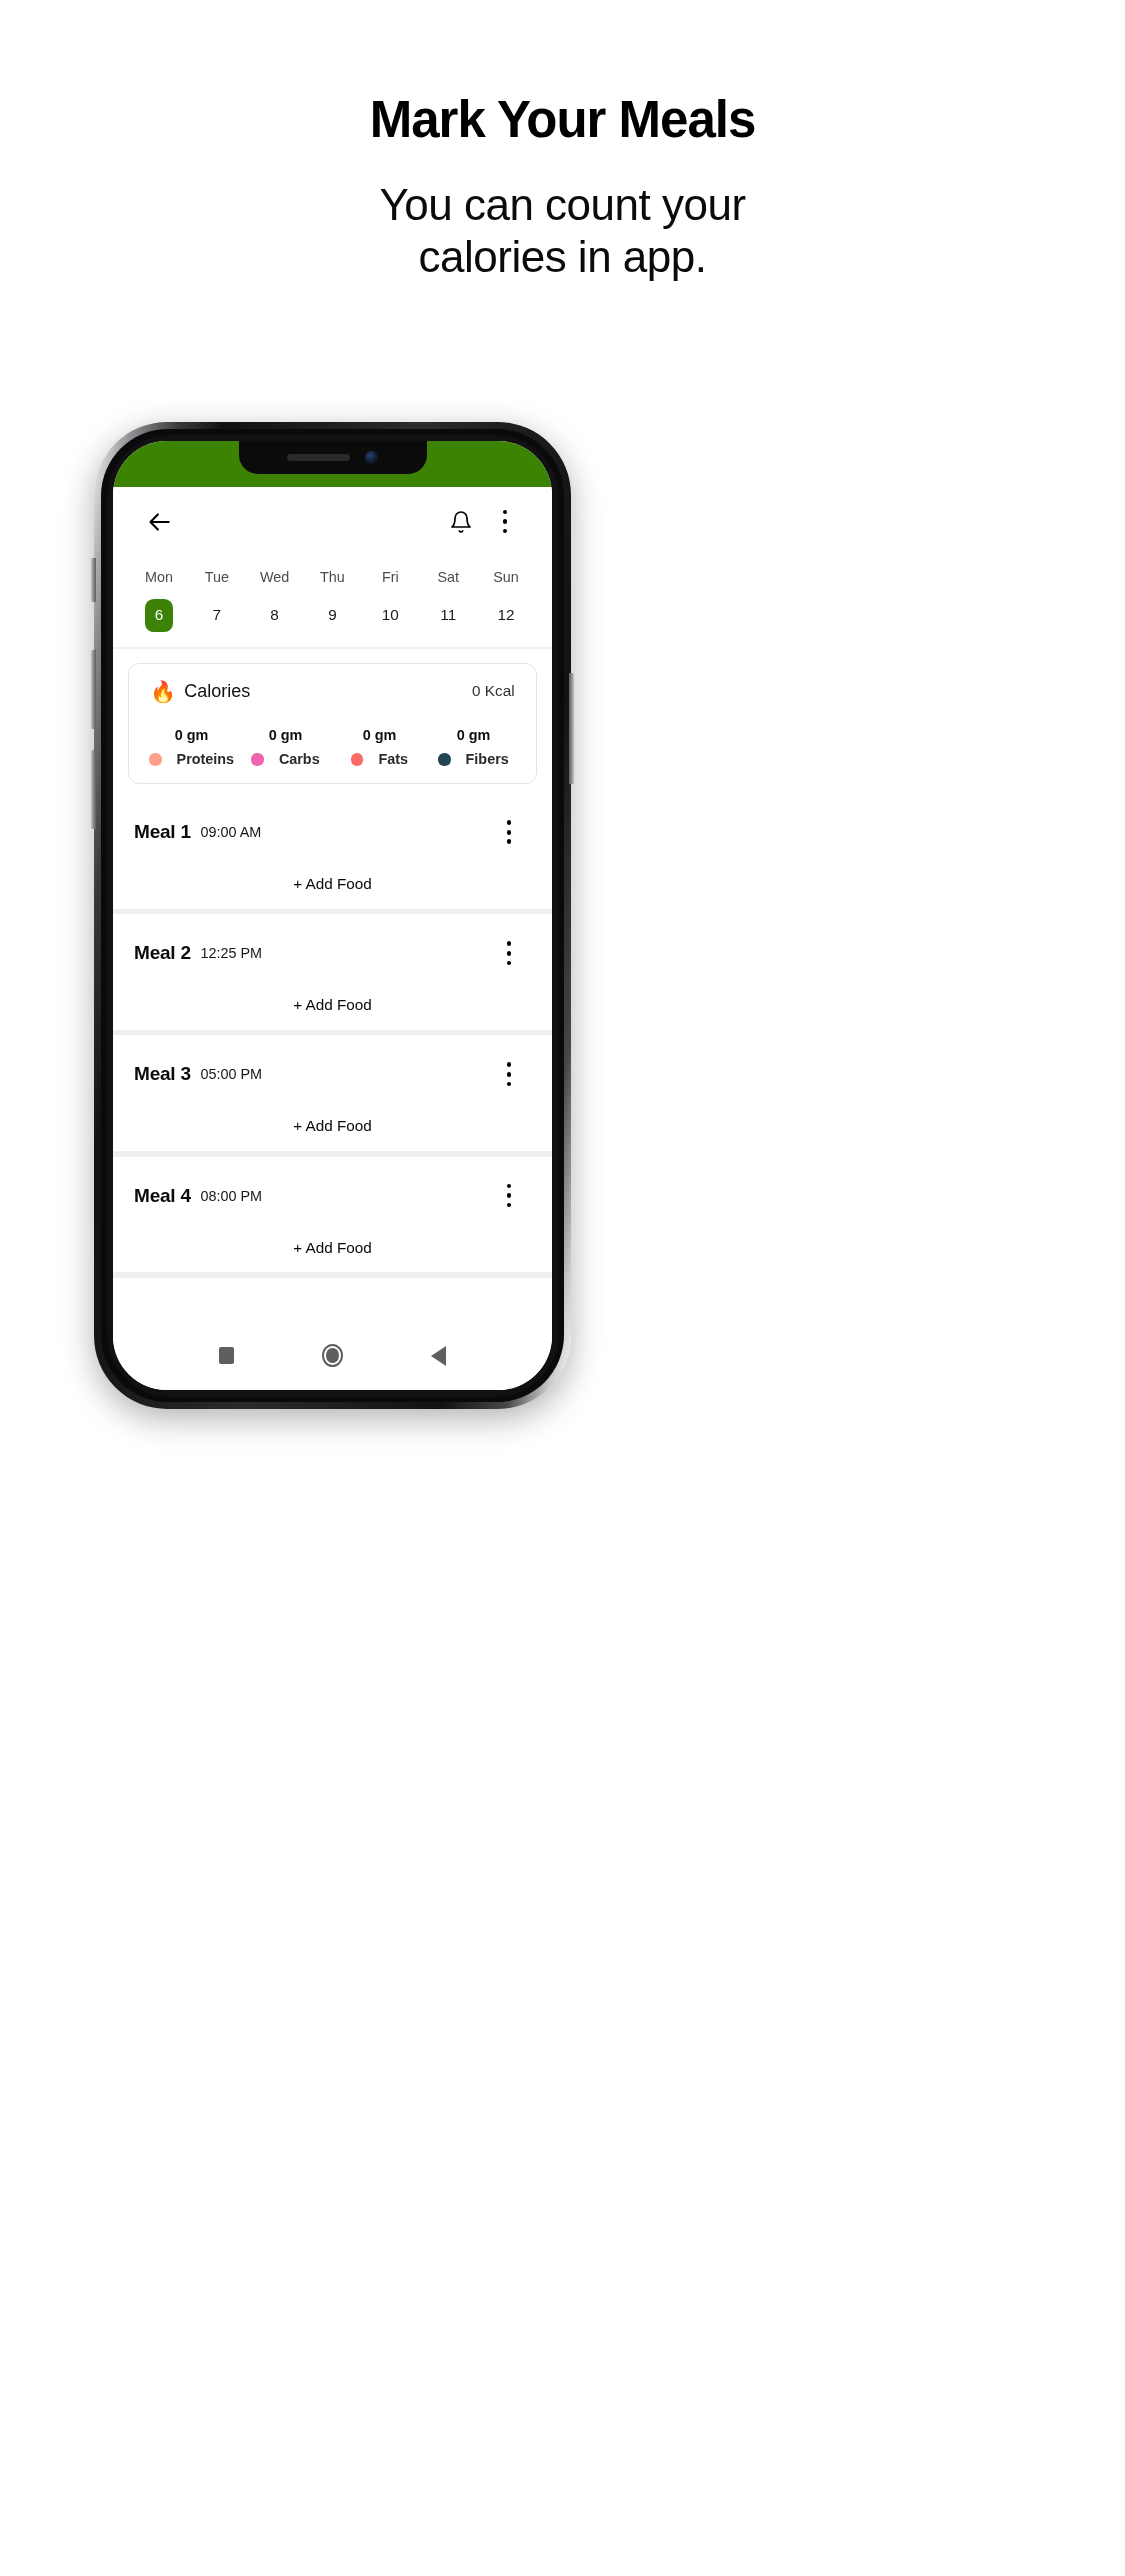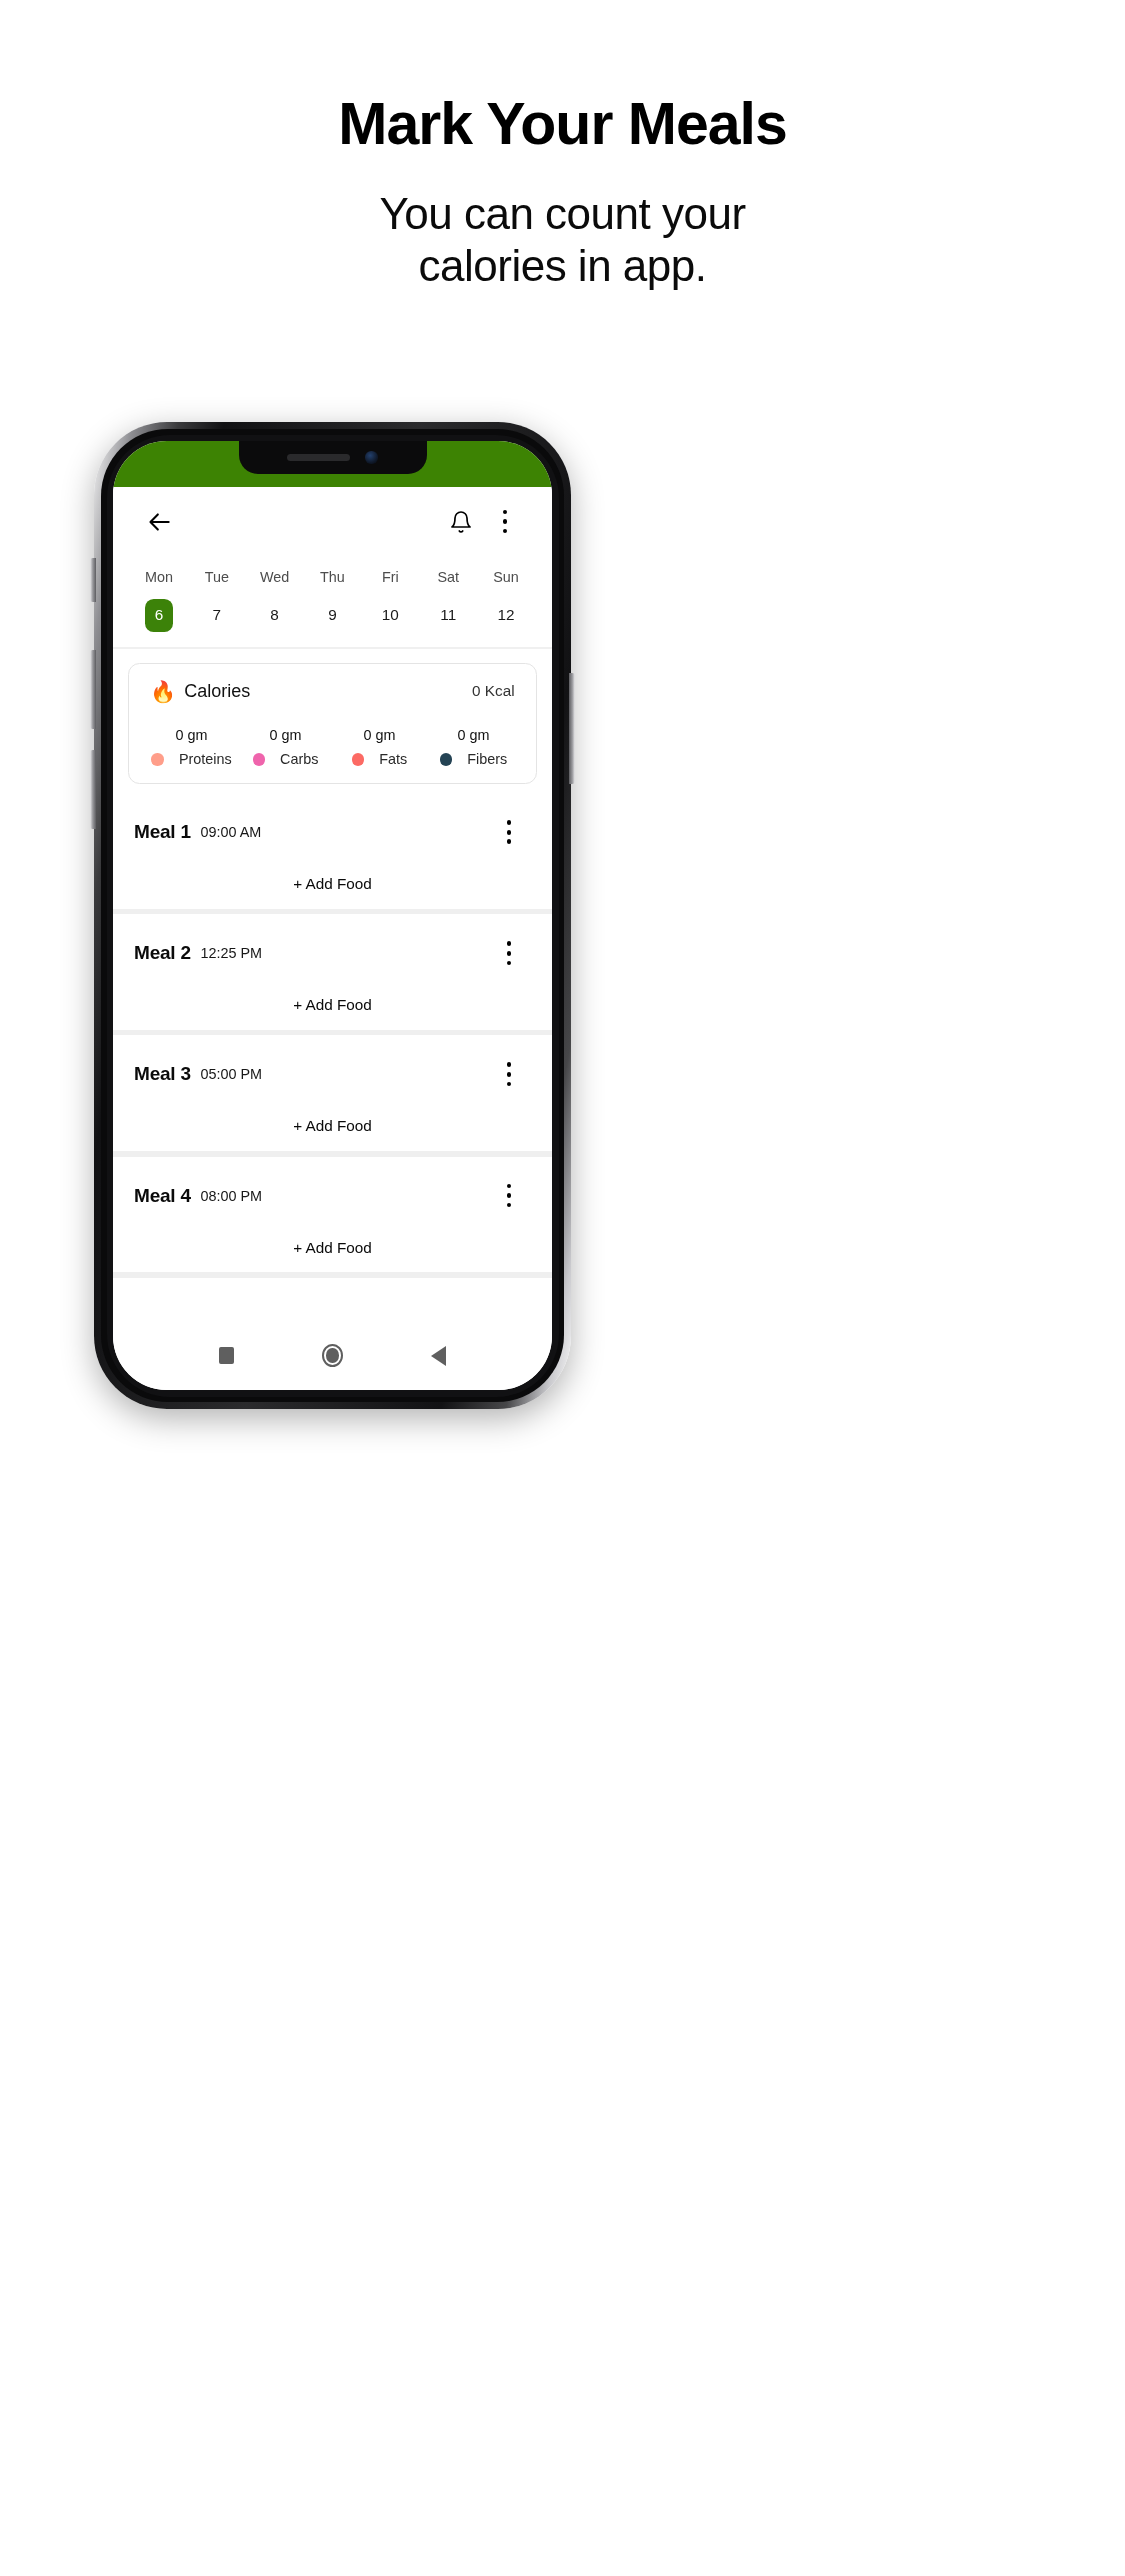--- a/index.html
+++ b/index.html
@@ -10,21 +10,21 @@
     overflow: hidden;
   }
 
   
   .promo {
     width: 1125px;
     padding-top: 92px;
     text-align: center;
   }
   .promo-title {
-    font-size: 59px;
+    font-size: 51px;
     font-weight: 700;
     letter-spacing: -1px;
     color: #000000;
     line-height: 1.1;
   }
   .promo-sub {
     margin-top: 31px;
     font-size: 44px;
     font-weight: 400;
     color: #0b0b0b;
@@ -187,21 +187,21 @@
   .cal-value {
     margin-left: auto;
     font-size: 15.3px;
     color: #333;
   }
   .macro-grid {
     margin-top: 25px;
     display: grid;
     grid-template-columns: repeat(4, 1fr);
   }
-  .macro { text-align: center; }
+  .macro { text-align: center; font-weight: bold; }
   .macro-amount {
     font-size: 14.4px;
     color: #111;
     margin-bottom: 8.6px;
   }
   .macro-legend {
     display: flex; align-items: center; justify-content: center; gap: 15px;
   }
   .dot { width: 12.5px; height: 12.5px; border-radius: 50%; flex: 0 0 auto; }
   .macro-name { font-size: 14.4px; color: #2a2a2a; }

